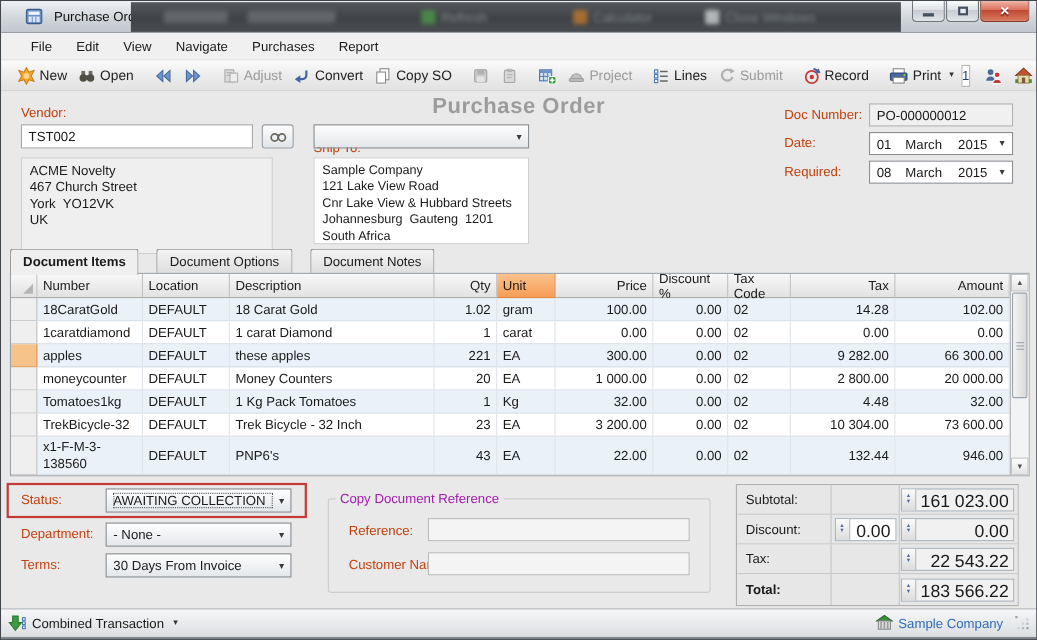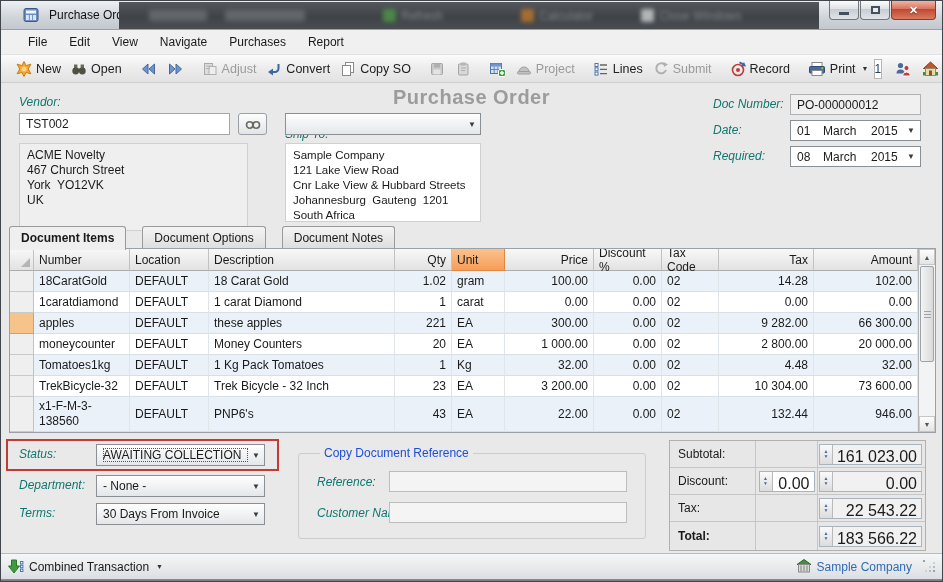--- a/index.html
+++ b/index.html
@@ -29,21 +29,21 @@
   .tgrip { width:3px; height:16px; margin-right:6px; background:repeating-linear-gradient(#c2c2c2 0 2px, transparent 2px 4px); }
   .tbtn { display:flex; align-items:center; gap:4px; padding:2px 5px; border-radius:2px; white-space:nowrap; font-size:12.5px; color:#222; }
   .tbtn.disabled { color:#9a9a9a; }
   .tsep { width:1px; height:18px; background:#c6c6c6; margin:0 4px; box-shadow:1px 0 0 #fff; }
   .tspacer { flex:1; }
   .copies-box { width:26px; height:20px; background:#fff; border:1px solid #b5b5b5; display:flex; align-items:center; justify-content:center; color:#23406a; }
   .caret-sm { font-size:7px; color:#333; margin-left:2px; }
 
   
   .content { position:absolute; left:0; top:82px; width:941px; height:470px; background:#e9e9e9; }
-  .flabel { position:absolute; color:#0f766e;font-style:italic; }
+  .flabel { position:absolute; color:#c2410c; }
   .heading { position:absolute; left:0; right:0; top:3px; text-align:center; font-size:20px; font-weight:bold; color:#9c9c9c; letter-spacing:.5px; }
   .input { position:absolute; border:1px solid #a7a7a7; background:#fff; display:flex; align-items:center; padding:0 6px; }
   .field-ro { position:absolute; border:1px solid #b2b2b2; background:#f0f0f0; display:flex; align-items:center; padding:0 6px; }
   .addr { position:absolute; border:1px solid #d0d0d0; background:#efefef; padding:4px 7px; line-height:15px; white-space:pre; }
   .addr.white { background:#fff; }
   .sbtn-search { position:absolute; left:237px; top:30px; width:29px; height:22px; border:1px solid #9aa0a6; border-radius:3px; background:linear-gradient(#fdfdfd,#e2e5e8); display:flex; align-items:center; justify-content:center; }
   .combo { position:absolute; height:22px; border:1px solid #8a8f94; background:linear-gradient(#fefefe,#eef0f2 60%,#e4e7ea); display:flex; align-items:center; padding-left:6px; }
   .combo .ctext { flex:1; overflow:hidden; white-space:nowrap; }
   .combo .carrow { width:16px; align-self:stretch; display:flex; align-items:center; justify-content:center; font-size:8px; color:#3a3a3a; }
   .combo.focused .ctext { outline:1px dotted #555; outline-offset:-1px; }
@@ -72,21 +72,21 @@
   .td.selector.current { background:#f6c38b; border-color:#dc9c5e; }
   .w-sel{width:24px;} .w0{width:96px;} .w1{width:79px;} .w2{width:186px;} .w3{width:57px;} .w4{width:53px;} .w5{width:89px;} .w6{width:68px;} .w7{width:57px;} .w8{width:95px;} .w9{width:104px;}
   .vscroll { width:17px; border-left:1px solid #b5b5b5; background:#f2f3f5; display:flex; flex-direction:column; }
   .sarrow { height:16px; display:flex; align-items:center; justify-content:center; font-size:7px; color:#555; background:linear-gradient(#fdfdfd,#e4e4e4); border:1px solid #c6c6c6; }
   .sthumb { height:96px; margin:1px; background:linear-gradient(90deg,#f4f4f4,#d9d9d9); border:1px solid #9aa4ae; border-radius:2px; display:flex; align-items:center; justify-content:center; }
   .sthumb .gripline { width:7px; height:1px; background:#9aa4ae; box-shadow:0 3px 0 #9aa4ae, 0 -3px 0 #9aa4ae; }
   .strack { flex:1; }
 
   
   .groupbox { position:absolute; left:297px; top:370px; width:348px; height:86px; border:1px solid #cdcdcd; border-radius:3px; }
-  .groupbox .legend { position:absolute; top:-8px; left:21px; background:#e9e9e9; padding:0 4px; color:#1d4ed8; }
+  .groupbox .legend { position:absolute; top:-8px; left:6px; background:#e9e9e9; padding:0 4px; color:#a21caf; }
   .gfield { position:absolute; border:1px solid #bcbcbc; background:#f4f4f4; height:21px; }
 
   .totals { position:absolute; left:668px; top:357px; width:257px; height:111px; border:1px solid #b0b0b0; }
   .trow { display:flex; height:27px; border-bottom:1px solid #c6c6c6; align-items:center; background:#e7e7e7; }
   .trow:last-child { border-bottom:none; height:28px; }
   .tlabel { width:86px; padding-left:8px; border-right:1px solid #c6c6c6; align-self:stretch; display:flex; align-items:center; }
   .tmid { width:62px; align-self:stretch; border-right:1px solid #c6c6c6; display:flex; align-items:center; justify-content:center; }
   .tval { flex:1; display:flex; align-items:center; justify-content:flex-end; padding-right:3px; }
   .valuebox { display:flex; align-items:stretch; height:21px; border:1px solid #aab4be; background:#f1f1f1; width:103px; }
   .valuebox.small { width:56px; background:#fff; }

